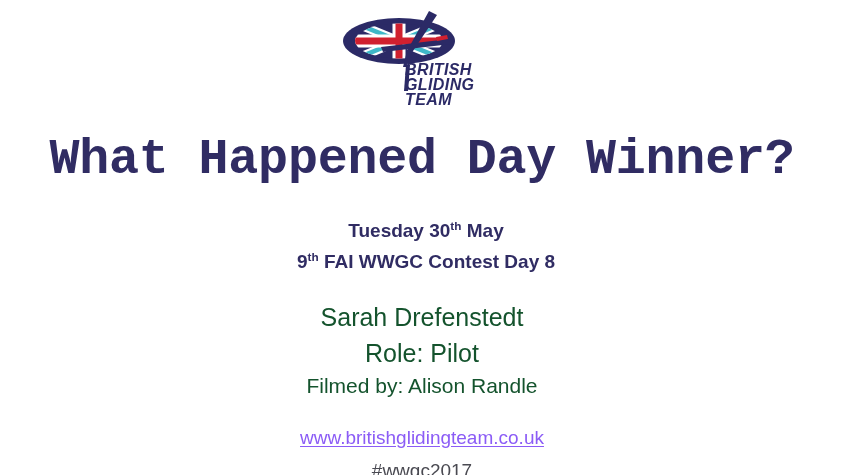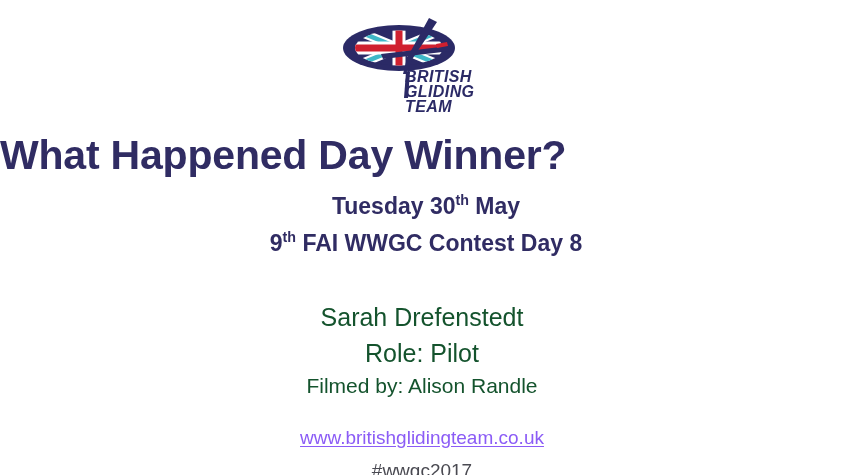--- a/index.html
+++ b/index.html
@@ -21,21 +21,21 @@
     height: 475px;
     background: #ffffff;
     box-sizing: border-box;
   }
 
   
   .logo-block {
     position: absolute;
     left: 0;
     right: 0;
-    top: 12px;
+    top: 5px;
     height: 102px;
     display: flex;
     justify-content: center;
   }
   .logo {
     position: relative;
     width: 170px;
     height: 102px;
   }
   .logo svg {
@@ -43,38 +43,39 @@
     width: 170px;
     height: 102px;
   }
 
   
   .title {
     position: absolute;
     top: 134px;
     left: 0;
     right: 0;
-    text-align: left;
-    font-size: 41px;
+    text-align: center;
+    font-size: 50px;
     font-weight: bold;
     letter-spacing: -0.2px;
     color: #302c63;
     line-height: 1.05;
+    font-family: Liberation Mono, monospace;
   }
 
   
   .subtitle {
     position: absolute;
-    top: 188px;
+    top: 216px;
     left: 0;
     right: 0;
     text-align: center;
     color: #302c63;
     font-weight: bold;
-    font-size: 23px;
+    font-size: 19px;
     line-height: 1.62;
     padding-left: 8px;
   }
   .subtitle sup {
     font-size: 0.62em;
     vertical-align: super;
     line-height: 0;
   }
 
   

